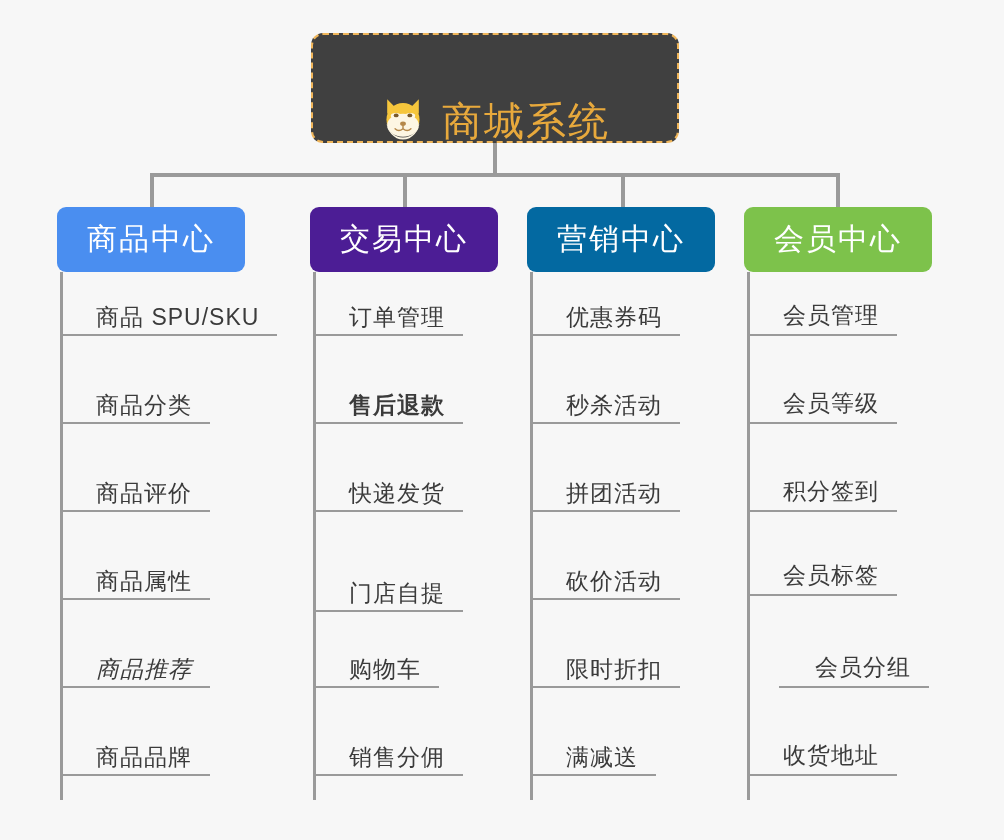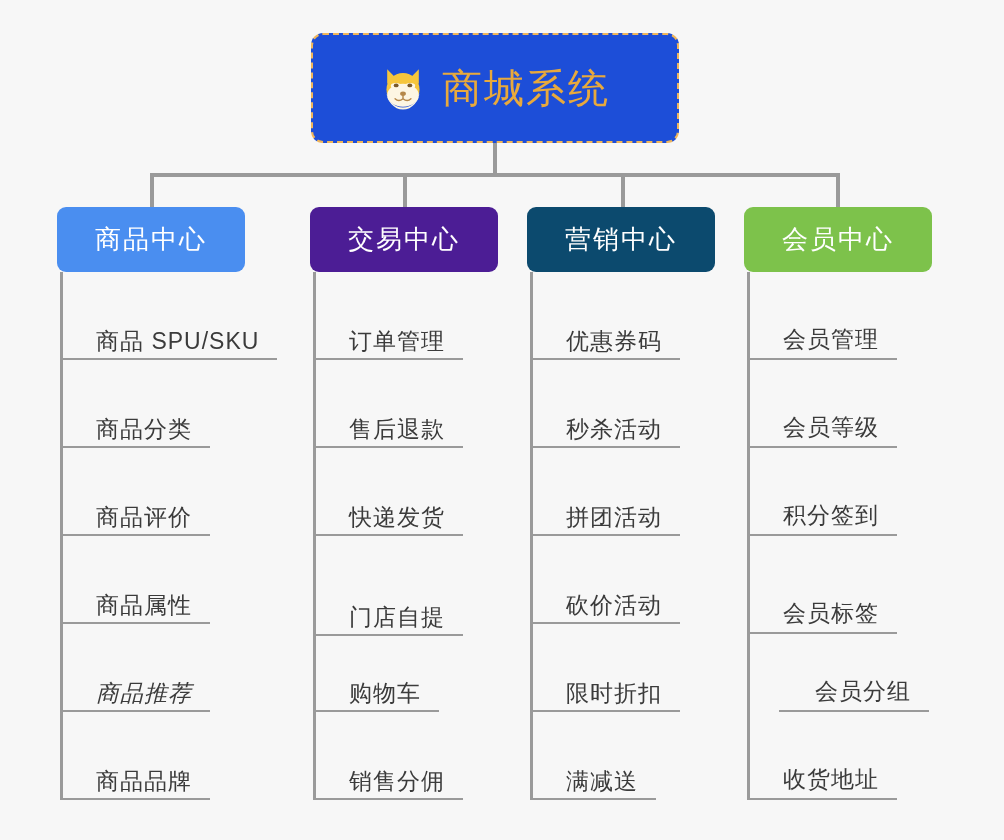--- a/index.html
+++ b/index.html
@@ -83,41 +83,41 @@
     top: 207px;
   }
   .branch-header {
     width: 188px;
     height: 65px;
     border-radius: 9px;
     display: flex;
     align-items: center;
     justify-content: center;
     color: #ffffff;
-    font-size: 26px;
+    font-size: 30px;
     letter-spacing: 2px;
     box-sizing: border-box;
   }
   .branch-trunk {
     position: absolute;
     left: 3px;
     top: 65px;
     width: 3px;
     background: #9a9a9a;
   }
   .branch-items {
     position: absolute;
     left: 3px;
     top: 65px;
     width: 260px;
   }
   .leaf-item {
     position: absolute;
     left: 0;
-    height: 88px;
+    height: 64px;
     box-sizing: border-box;
     display: flex;
     align-items: flex-end;
     border-bottom: 2px solid #9a9a9a;
     padding-left: 36px;
     padding-bottom: 4px;
     white-space: nowrap;
   }
   .leaf-label {
     font-size: 23px;
@@ -125,21 +125,21 @@
     line-height: 1.15;
     padding-right: 18px;
     letter-spacing: 1px;
   }
 </style>
 </head>
 <body style="background: rgb(247, 247, 247);">
 
 <div id="mindmap">
 
-  <div class="root-node" style="border-color: rgb(240, 182, 90); background: #1d4ed8;">
+  <div class="root-node" style="border-color: rgb(240, 182, 90); background: #404040; align-items: flex-end;">
     <span class="root-icon">
       <svg viewBox="0 0 64 64" xmlns="http://www.w3.org/2000/svg">
         <path d="M10 6 L10 26 L22 18 Z" fill="#f6c63c"></path>
         <path d="M54 6 L54 26 L42 18 Z" fill="#f6c63c"></path>
         <circle cx="32" cy="34" r="23" fill="#f6c63c"></circle>
         <path d="M9 36 a23 23 0 0 0 46 0 a23 26 0 0 1 -46 0 Z" fill="#fdf6e3"></path>
         <ellipse cx="32" cy="42" rx="22" ry="16" fill="#fdf6e3"></ellipse>
         <ellipse cx="22" cy="29" rx="7" ry="4" fill="#fdf6e3"></ellipse>
         <ellipse cx="42" cy="29" rx="7" ry="4" fill="#fdf6e3"></ellipse>
         <ellipse cx="22.5" cy="28.5" rx="3.4" ry="2.6" fill="#7a5a2a"></ellipse>
@@ -187,40 +187,40 @@
 
   <div class="branch" style="left:310px;">
     <div class="branch-header" style="background: #4c1d95;">
       <span>交易中心</span>
     </div>
     <div class="branch-trunk" style="height: 528px; background: rgb(154, 154, 154);"></div>
     <div class="branch-items">
       <div class="leaf-item" style="top: 0px; border-bottom-color: rgb(154, 154, 154);">
           <span class="leaf-label" style="color: rgb(59, 59, 59);">订单管理</span>
         </div>
-      <div class="leaf-item" style="top: 88px; border-bottom-color: rgb(154, 154, 154);">
+      <div class="leaf-item" style="top: 88px; border-bottom-color: rgb(154, 154, 154); font-weight: bold;">
           <span class="leaf-label" style="color: rgb(59, 59, 59);">售后退款</span>
         </div>
       <div class="leaf-item" style="top: 176px; border-bottom-color: rgb(154, 154, 154);">
           <span class="leaf-label" style="color: rgb(59, 59, 59);">快递发货</span>
         </div>
       <div class="leaf-item" style="top: 276px; border-bottom-color: rgb(154, 154, 154);">
           <span class="leaf-label" style="color: rgb(59, 59, 59);">门店自提</span>
         </div>
       <div class="leaf-item" style="top: 352px; border-bottom-color: rgb(154, 154, 154);">
           <span class="leaf-label" style="color: rgb(59, 59, 59);">购物车</span>
         </div>
       <div class="leaf-item" style="top: 440px; border-bottom-color: rgb(154, 154, 154);">
           <span class="leaf-label" style="color: rgb(59, 59, 59);">销售分佣</span>
         </div>
     </div>
   </div>
 
   <div class="branch" style="left:527px;">
-    <div class="branch-header" style="background: #0c4a6e;">
+    <div class="branch-header" style="background: #0369a1;">
       <span>营销中心</span>
     </div>
     <div class="branch-trunk" style="height: 528px; background: rgb(154, 154, 154);"></div>
     <div class="branch-items">
       <div class="leaf-item" style="top: 0px; border-bottom-color: rgb(154, 154, 154);">
           <span class="leaf-label" style="color: rgb(59, 59, 59);">优惠券码</span>
         </div>
       <div class="leaf-item" style="top: 88px; border-bottom-color: rgb(154, 154, 154);">
           <span class="leaf-label" style="color: rgb(59, 59, 59);">秒杀活动</span>
         </div>
@@ -247,21 +247,21 @@
     <div class="branch-items">
       <div class="leaf-item" style="top: 0px; border-bottom-color: rgb(154, 154, 154);">
           <span class="leaf-label" style="color: rgb(59, 59, 59);">会员管理</span>
         </div>
       <div class="leaf-item" style="top: 88px; border-bottom-color: rgb(154, 154, 154);">
           <span class="leaf-label" style="color: rgb(59, 59, 59);">会员等级</span>
         </div>
       <div class="leaf-item" style="top: 176px; border-bottom-color: rgb(154, 154, 154);">
           <span class="leaf-label" style="color: rgb(59, 59, 59);">积分签到</span>
         </div>
-      <div class="leaf-item" style="top: 274px; border-bottom-color: rgb(154, 154, 154);">
+      <div class="leaf-item" style="top: 260px; border-bottom-color: rgb(154, 154, 154);">
           <span class="leaf-label" style="color: rgb(59, 59, 59);">会员标签</span>
         </div>
       <div class="leaf-item" style="top: 352px; border-bottom-color: rgb(154, 154, 154); margin-left: 32px;">
           <span class="leaf-label" style="color: rgb(59, 59, 59);">会员分组</span>
         </div>
       <div class="leaf-item" style="top: 440px; border-bottom-color: rgb(154, 154, 154);">
           <span class="leaf-label" style="color: rgb(59, 59, 59);">收货地址</span>
         </div>
     </div>
   </div>

